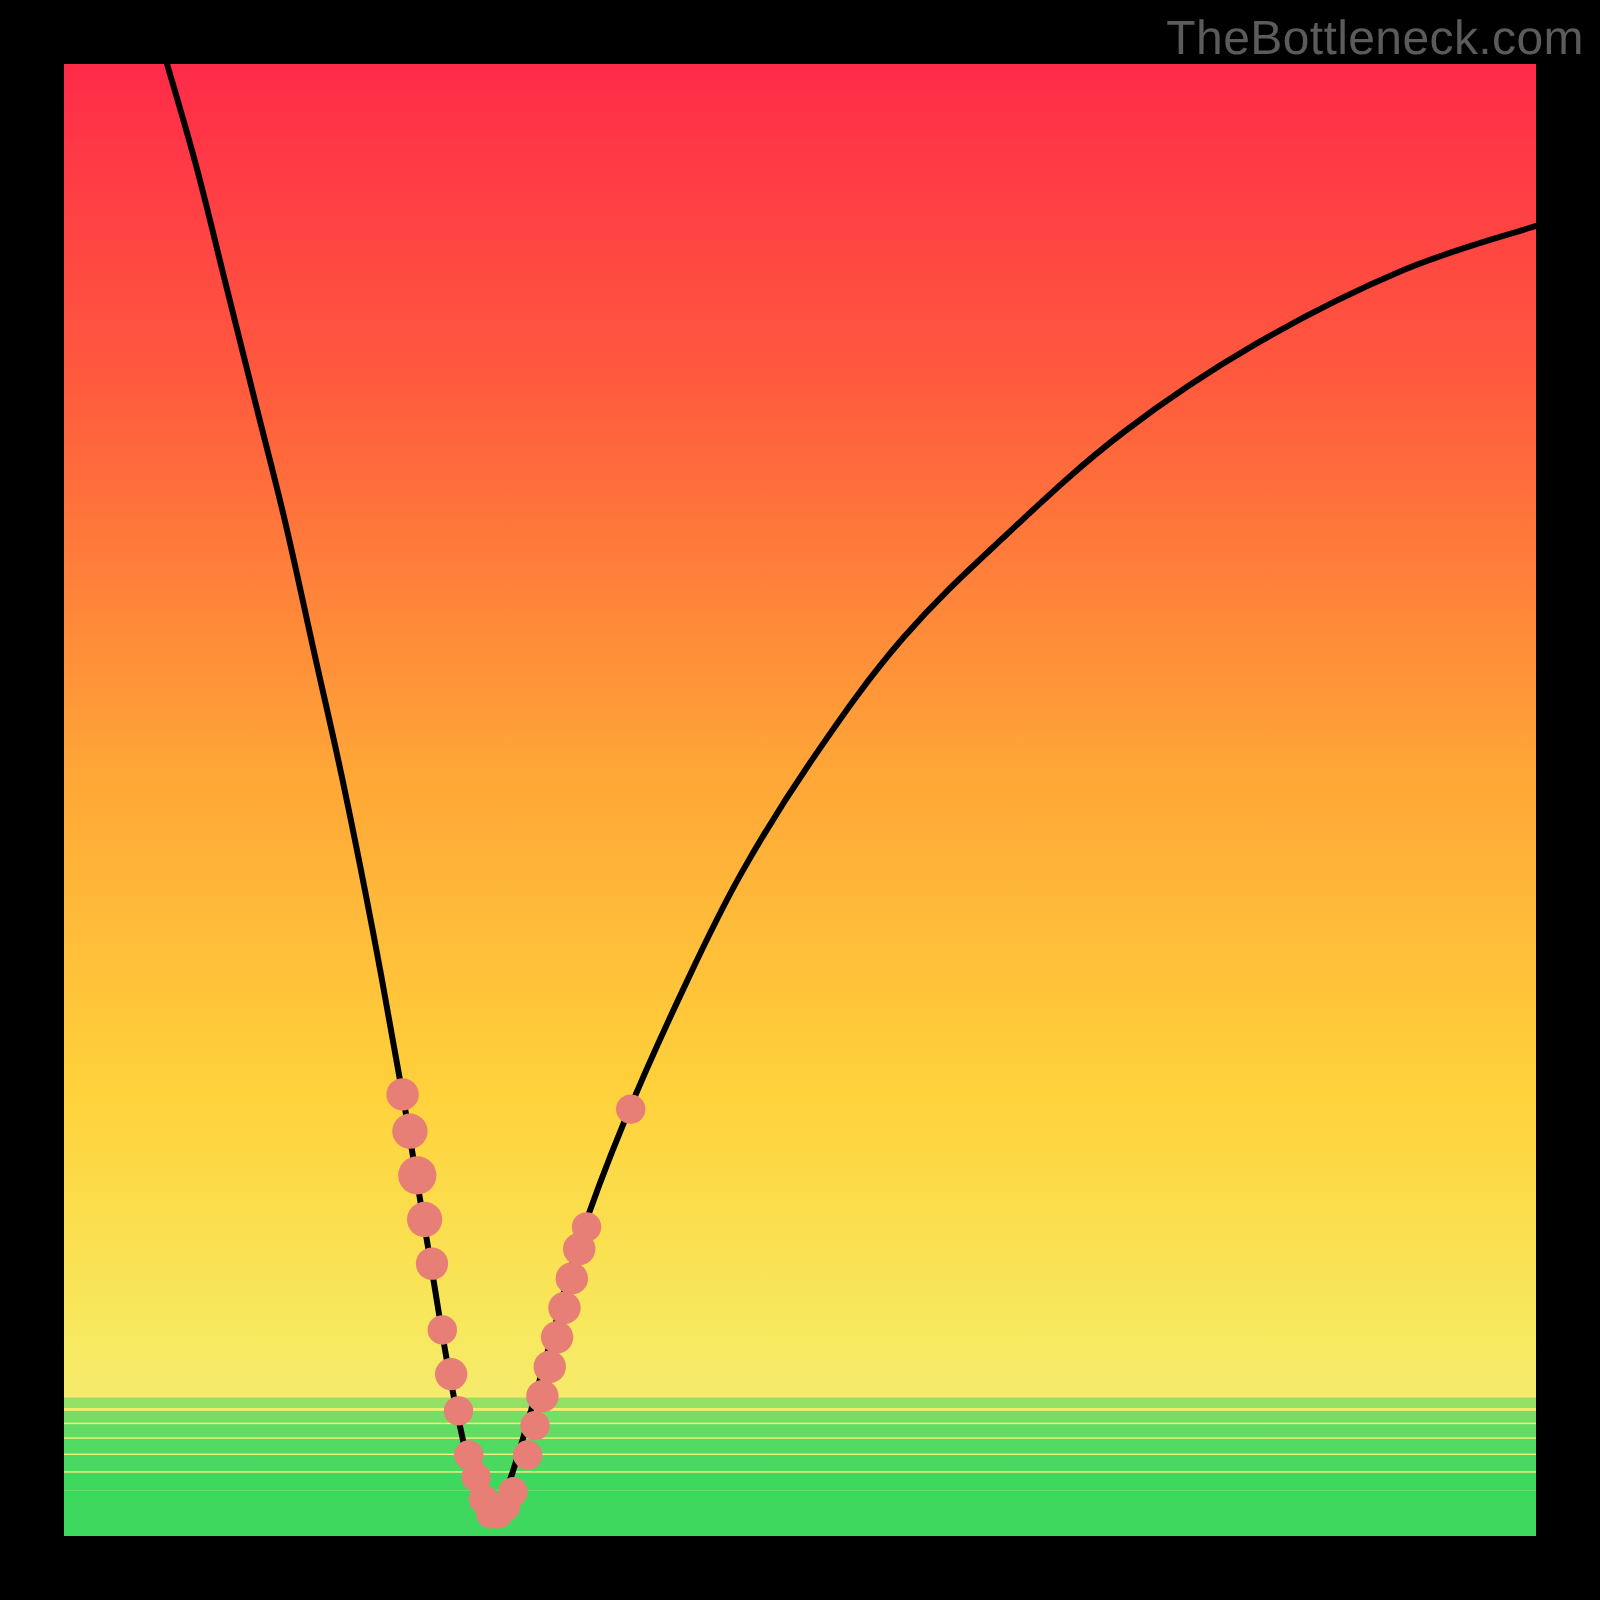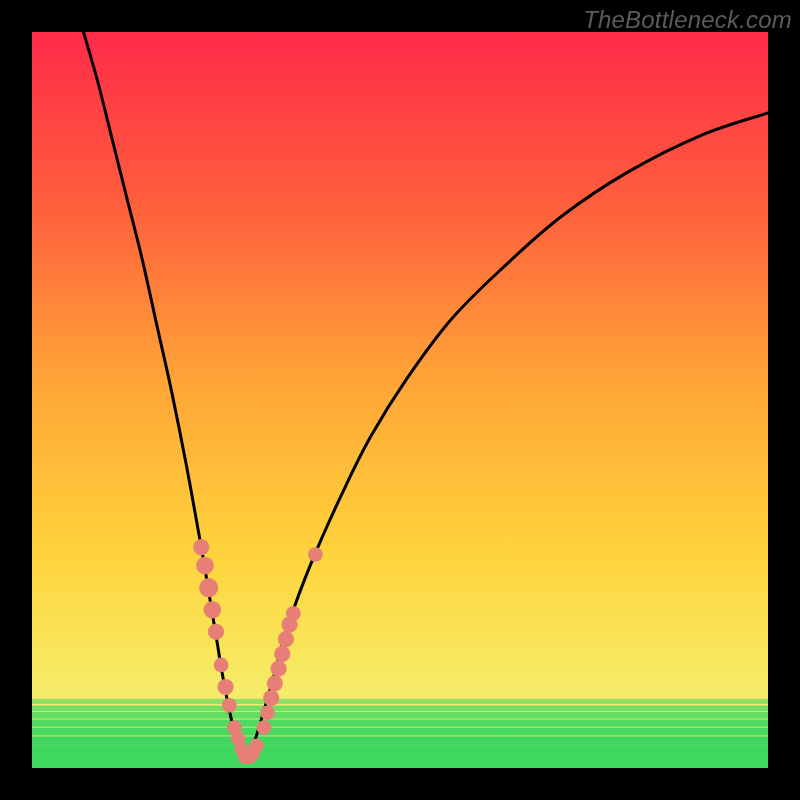--- a/index.html
+++ b/index.html
@@ -28,21 +28,20 @@
   .watermark {
     position: absolute;
     top: 6px;
     right: 8px;
     color: #5b5b5b;
     font-size: 24px;
     font-weight: 400;
     letter-spacing: 0.2px;
     user-select: none;
     font-family: Arial, Helvetica, sans-serif;
-    font-style: italic;
   }
   svg {
     position: absolute;
     left: 0;
     top: 0;
   }
 </style>
 </head>
 <body>
 

